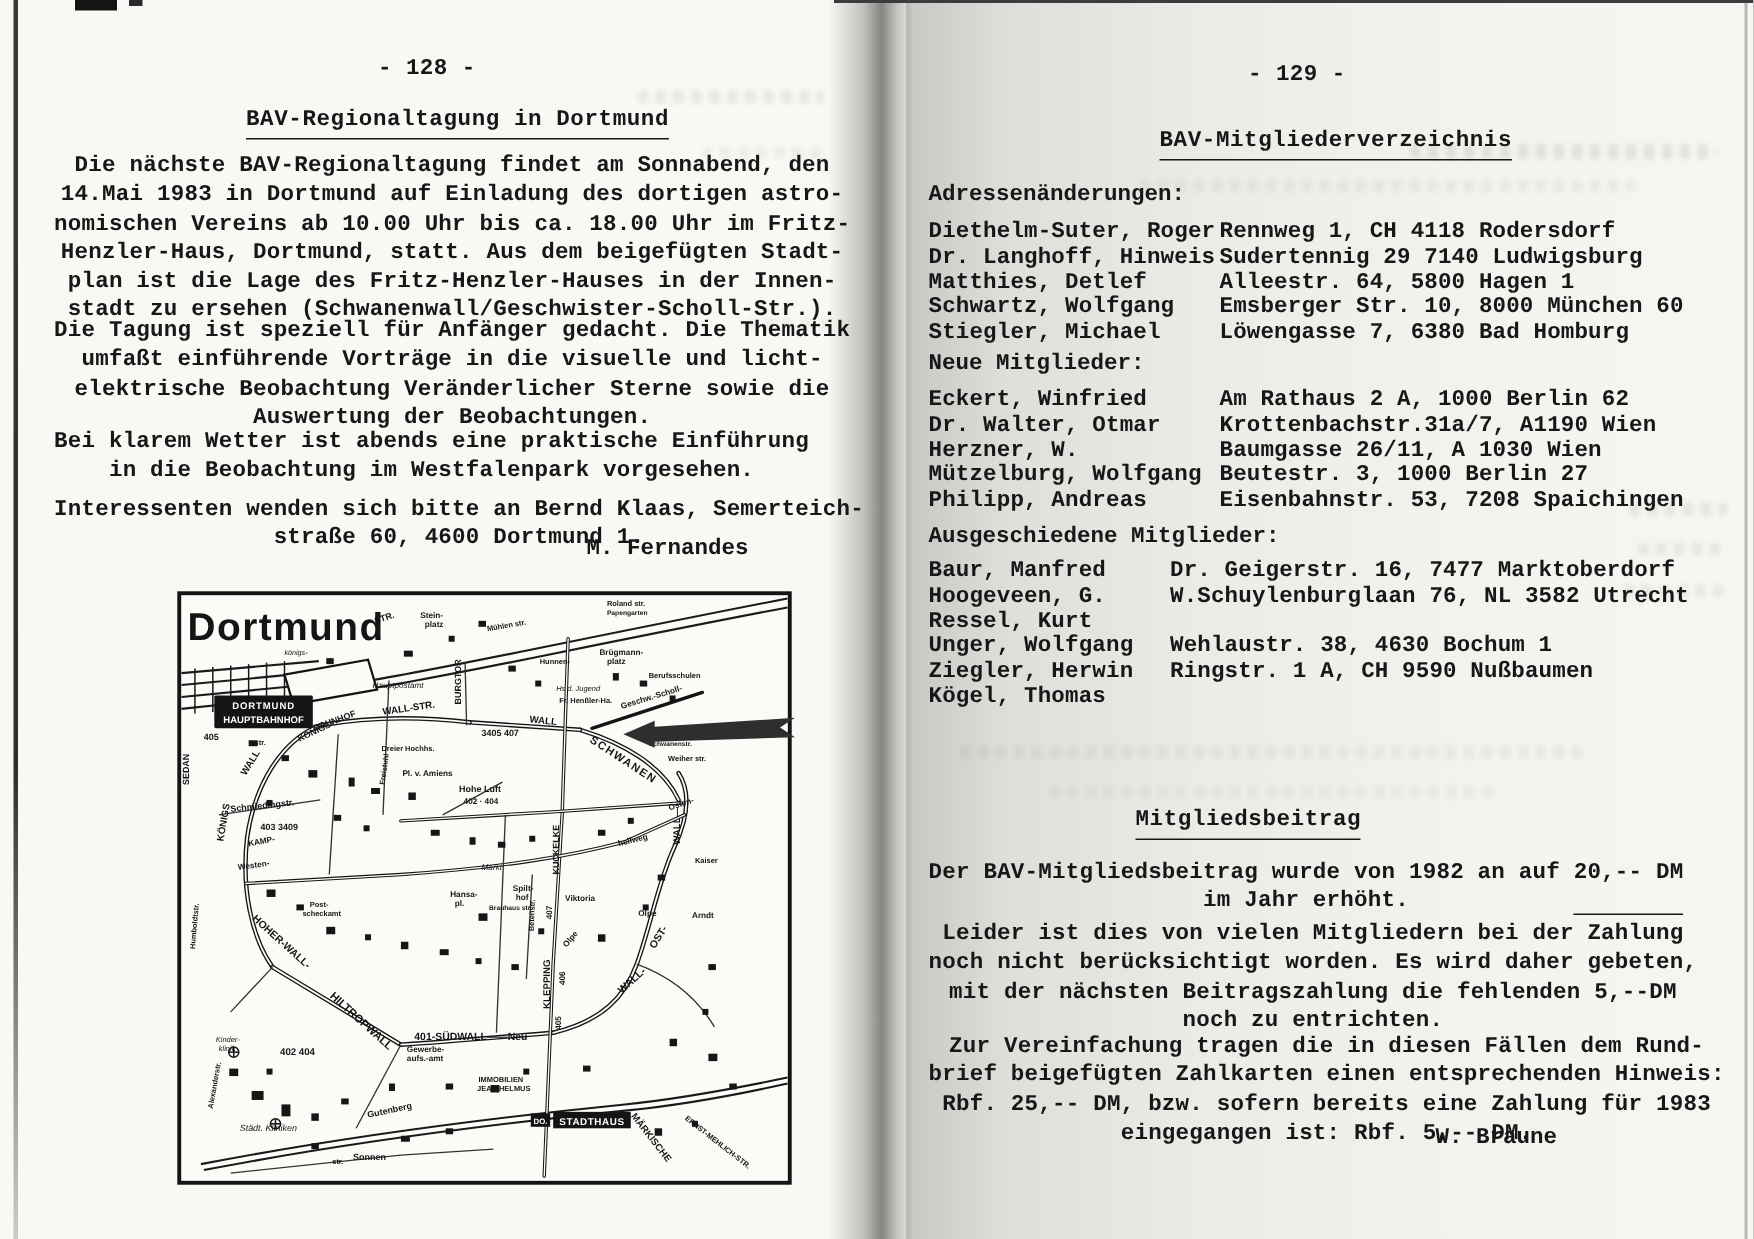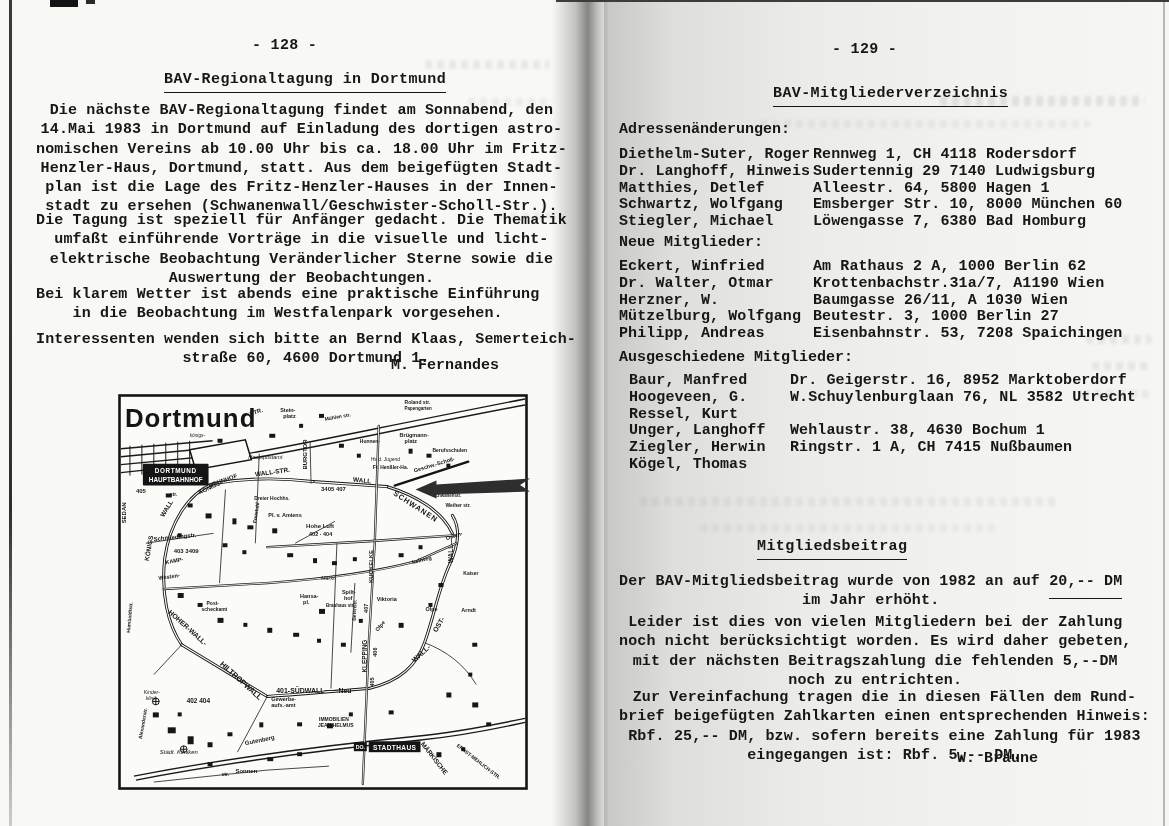--- a/index.html
+++ b/index.html
@@ -24,22 +24,22 @@
   
   .pagenum { position:absolute; font:700 15px/18px "Liberation Mono",monospace; letter-spacing:.3px; }
   .heading { position:absolute; font:700 15px/18px "Liberation Mono",monospace; letter-spacing:.4px;
     border-bottom:1.7px solid #171717; padding-bottom:2.5px; white-space:nowrap; }
   .body { position:absolute; white-space:pre-line; font:700 15px/19.3px "Liberation Mono",monospace; letter-spacing:.15px;text-align:center; }
   .sig { position:absolute; font:700 15px/18px "Liberation Mono",monospace; }
   .subhead { position:absolute; font:700 15px/18px "Liberation Mono",monospace; white-space:nowrap; }
   .mtable { position:absolute; left:619px; }
   .mrow { display:grid; grid-template-columns:194px 1fr; height:16.8px;
     font:700 15px/16.8px "Liberation Mono",monospace; letter-spacing:.1px; white-space:nowrap; }
-  .mtable.narrowcol .mrow { grid-template-columns:161px 1fr;margin-left:10px; }
-  .u-amount { border-bottom:1.8px solid #171717; padding-bottom:8px; }
+  .mtable.narrowcol .mrow { grid-template-columns:161px 1fr; }
+  .u-amount { border-bottom:1.8px solid #171717; padding-bottom:19px; }
   
   .map { position:absolute; left:118px; top:394px; width:410px; height:398px; overflow:visible; }
   .map text { font-family:"Liberation Sans", sans-serif; fill:#151515; font-weight:700; }
   .map .it { font-style:italic; font-weight:400; }
   .map .boxtxt { fill:#ffffff; }
   .road  { fill:none; stroke:#141414; stroke-width:3; stroke-linecap:round; }
   .roadi { fill:none; stroke:#fbfbf8; stroke-width:1.2; stroke-linecap:round; }
   .road2  { fill:none; stroke:#141414; stroke-width:2.3; stroke-linecap:round; }
   .road2i { fill:none; stroke:#fbfbf8; stroke-width:0.9; stroke-linecap:round; }
   .lane { fill:none; stroke:#333; stroke-width:0.9; }
@@ -368,36 +368,36 @@
       <div class="mrow">
           <span>Philipp, Andreas</span>
           <span>Eisenbahnstr. 53, 7208 Spaichingen</span>
         </div>
     </div>
 
     <div class="subhead" style="left:619px;top:349px">Ausgeschiedene Mitglieder:</div>
     <div class="mtable narrowcol" style="top:373px">
       <div class="mrow">
           <span>Baur, Manfred</span>
-          <span>Dr. Geigerstr. 16, 8952 Marktoberdorf</span>
+          <span>Dr. Geigerstr. 16, 7477 Marktoberdorf</span>
         </div>
       <div class="mrow">
           <span>Hoogeveen, G.</span>
           <span>W.Schuylenburglaan 76, NL 3582 Utrecht</span>
         </div>
       <div class="mrow">
           <span>Ressel, Kurt</span>
         </div>
       <div class="mrow">
-          <span>Unger, Langhoff</span>
+          <span>Unger, Wolfgang</span>
           <span>Wehlaustr. 38, 4630 Bochum 1</span>
         </div>
       <div class="mrow">
           <span>Ziegler, Herwin</span>
-          <span>Ringstr. 1 A, CH 7415 Nußbaumen</span>
+          <span>Ringstr. 1 A, CH 9590 Nußbaumen</span>
         </div>
       <div class="mrow">
           <span>Kögel, Thomas</span>
         </div>
     </div>
 
     <div class="heading" style="left:757px;top:538px">Mitgliedsbeitrag</div>
     <p class="body" style="left:619px;top:572px"><span>Der BAV-Mitgliedsbeitrag wurde von 1982 an auf </span><span class="u-amount">20,-- DM</span><span>
 im Jahr erhöht.</span></p>
     <p class="body" style="left:619px;top:613px">Leider ist dies von vielen Mitgliedern bei der Zahlung

